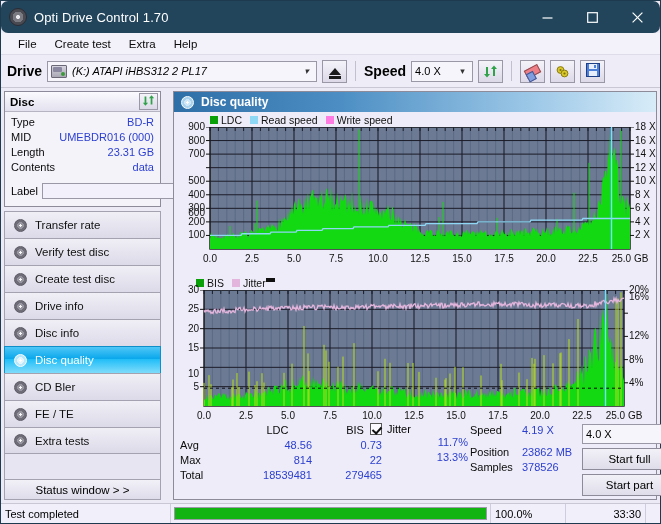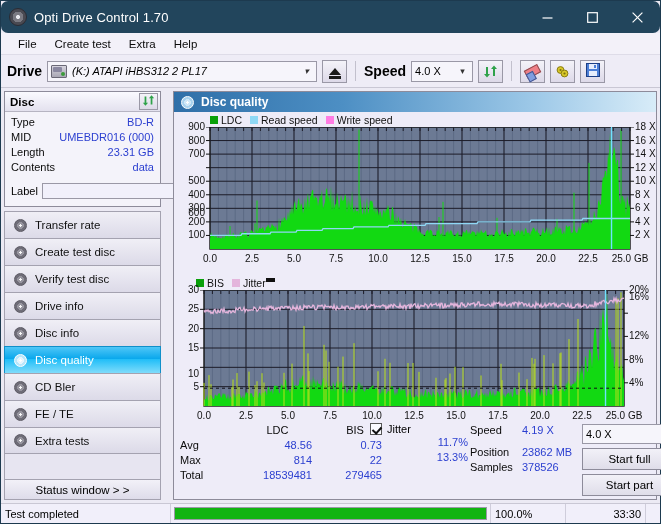--- a/index.html
+++ b/index.html
@@ -372,27 +372,27 @@
         <div class="navbtn">
           <span class="nav-ico">
               <span class="disc"></span>
             </span>
           <span>Transfer rate</span>
         </div>
         <div class="navbtn">
           <span class="nav-ico">
               <span class="disc"></span>
             </span>
-          <span>Create test disc</span>
+          <span>Verify test disc</span>
         </div>
         <div class="navbtn">
           <span class="nav-ico">
               <span class="disc"></span>
             </span>
-          <span>Verify test disc</span>
+          <span>Create test disc</span>
         </div>
         <div class="navbtn">
           <span class="nav-ico">
               <span class="disc"></span>
             </span>
           <span>Drive info</span>
         </div>
         <div class="navbtn">
           <span class="nav-ico">
               <span class="disc"></span>

